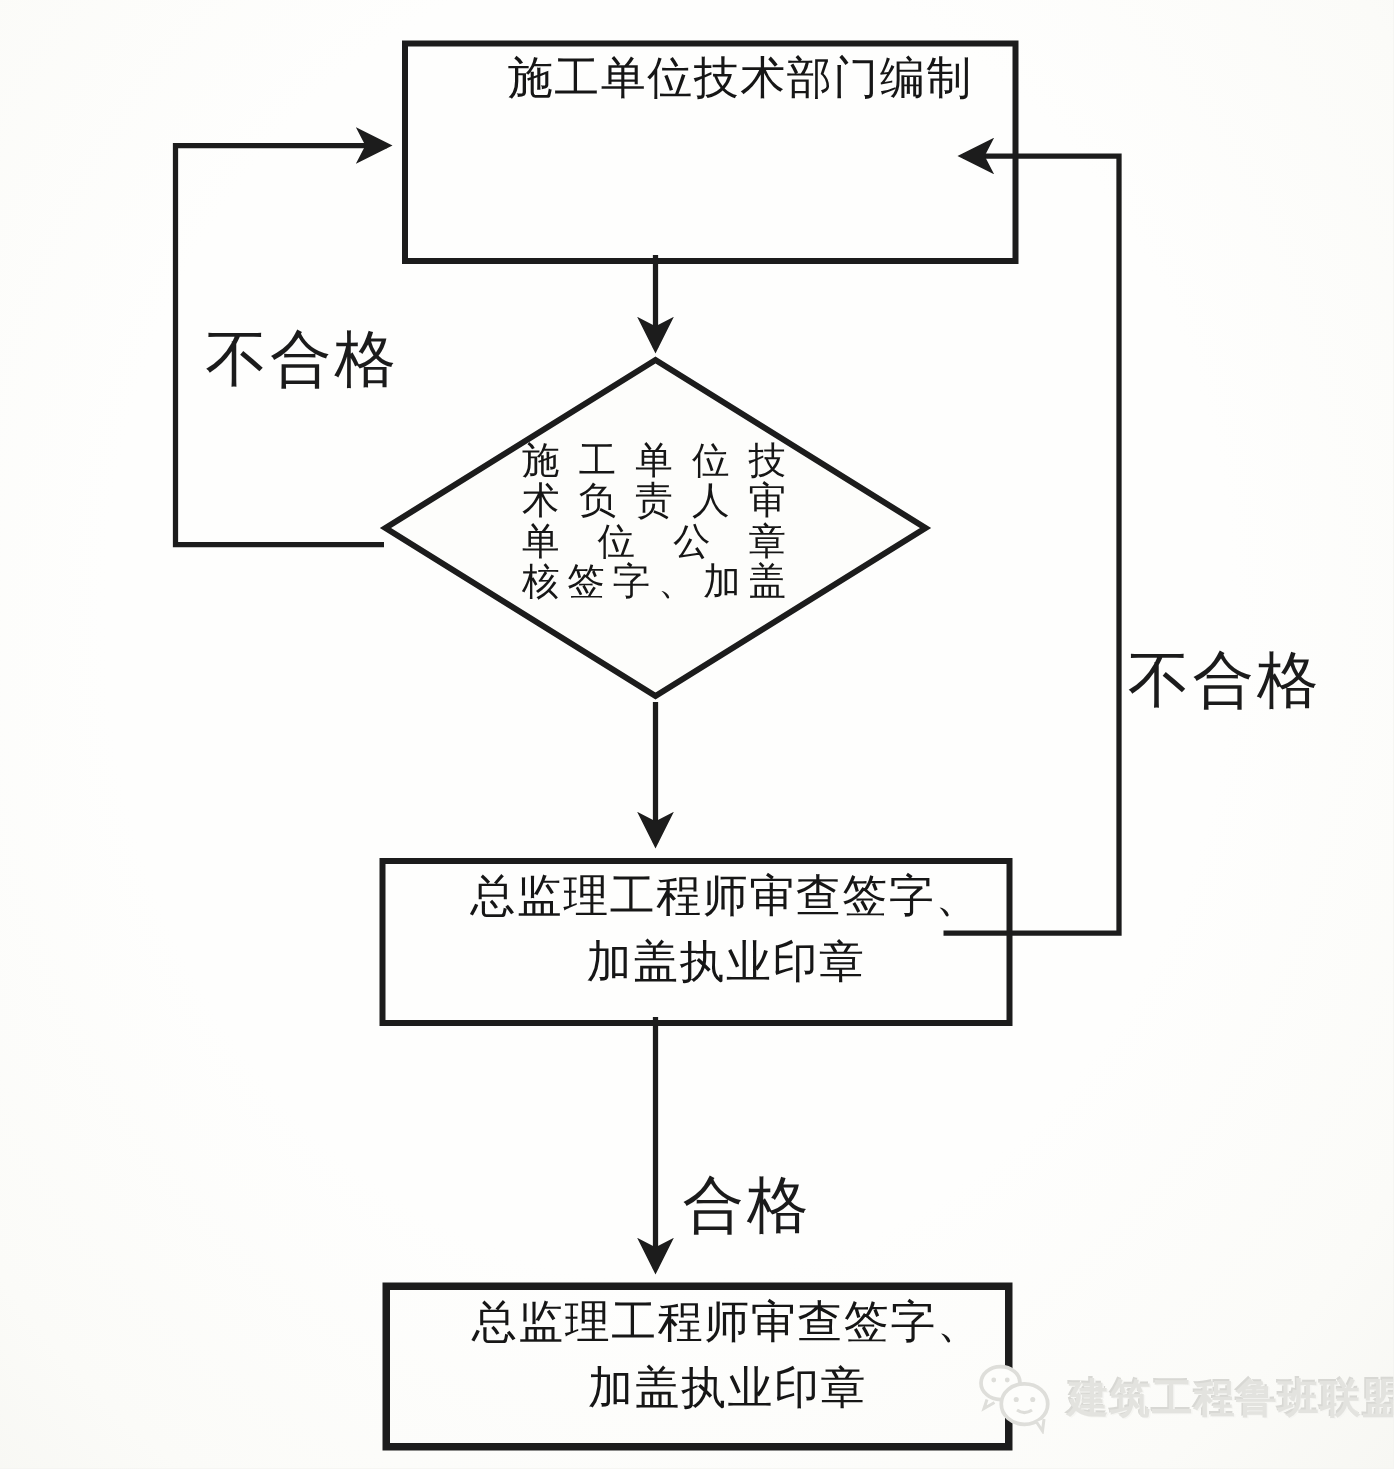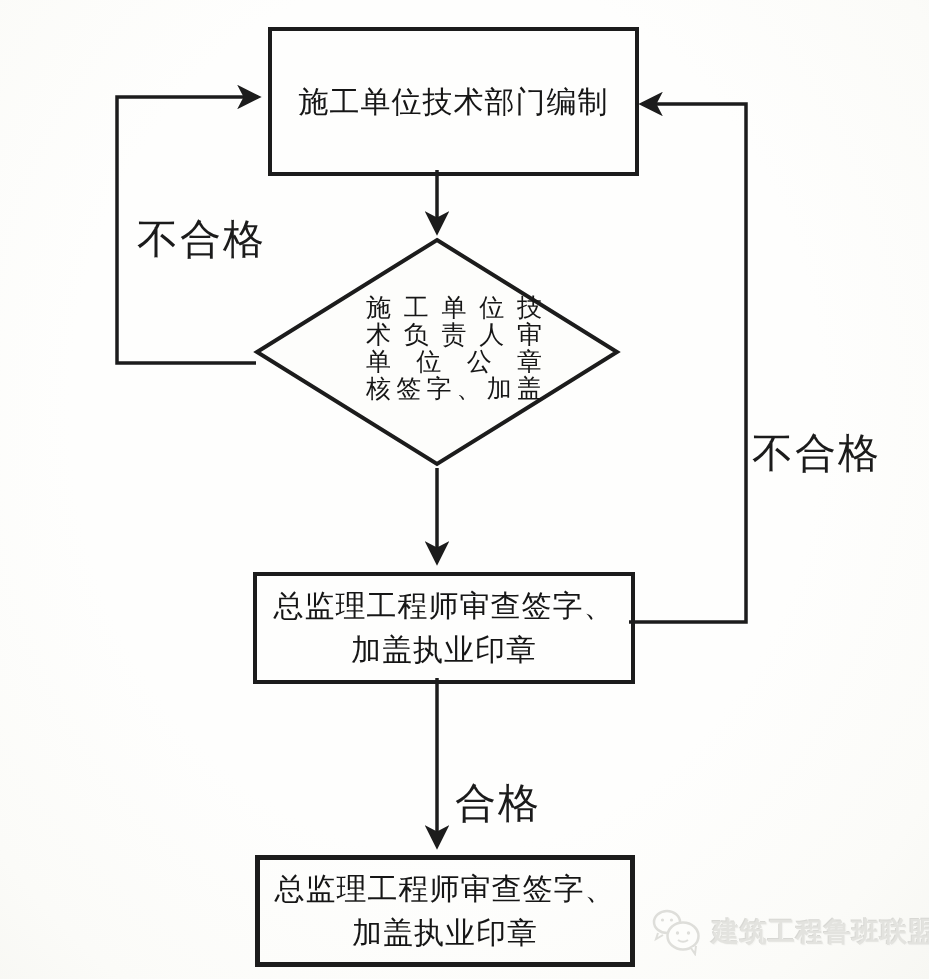--- a/index.html
+++ b/index.html
@@ -11,32 +11,33 @@
     overflow:hidden;
     font-family:"Liberation Serif","DejaVu Serif",serif;
     color:#1a1a1a;
   }
   svg.lines{position:absolute;left:0;top:0;width:929px;height:979px;}
   .box{
     position:absolute;
     border:4px solid #1c1c1c;
     background:transparent;
     display:flex;flex-direction:column;
-    align-items:center;justify-content:center;
+    align-items:center;
     text-align:center;
     font-size:30px;
     line-height:44px;
     letter-spacing:1px;
     color:#161616;
+    padding-left:40px;
   }
   .box-top{left:268px;top:27px;width:363px;height:141px;}
   .box-mid{left:253px;top:572px;width:374px;height:104px;}
   .box-bot{left:255px;top:855px;width:370px;height:102px;border-width:5px;}
   .diamond-text{
-    position:absolute;left:366px;top:294px;width:176px;
+    position:absolute;left:348px;top:294px;width:176px;
     font-size:25px;line-height:27px;color:#161616;
   }
   .diamond-text .dline{
     width:100%;
     text-align:justify;
     text-align-last:justify;
     text-justify:inter-character;
     white-space:nowrap;
   }
   .edge-label{

